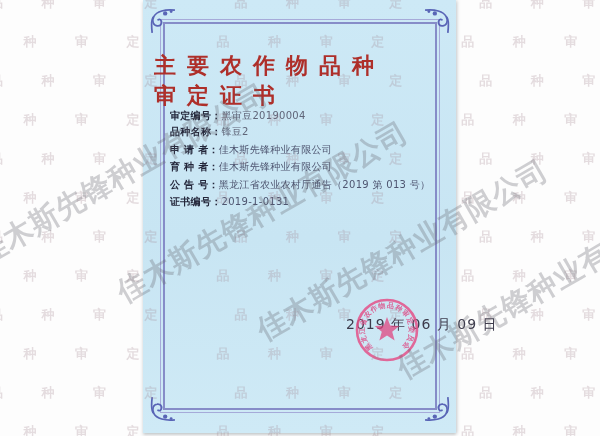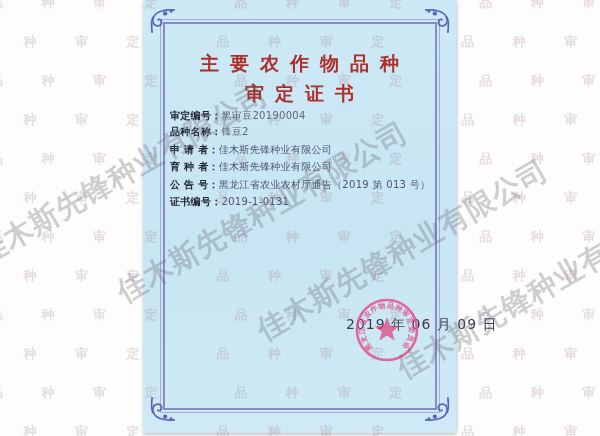--- a/index.html
+++ b/index.html
@@ -24,22 +24,22 @@
     position:absolute;left:2px;top:2px;right:2px;bottom:2px;
     border:2px solid #868cc8;
   }
   .ornament{position:absolute;width:26px;height:26px;z-index:3;opacity:.9;}
   .orn-tl{left:7px;top:8px;}
   .orn-tr{right:6px;top:8px;transform:scaleX(-1);}
   .orn-bl{left:7px;bottom:11px;transform:scaleY(-1);}
   .orn-br{right:6px;bottom:11px;transform:scale(-1,-1);}
   
   .title{
-    position:absolute;left:0;width:100%;text-align:center;z-index:3;
-    color:#ae2f2a;font-weight:bold;font-size:19px;
+    position:absolute;left:0;width:100%;text-align:left;z-index:3;
+    color:#ae2f2a;font-weight:bold;font-size:22px;
     letter-spacing:11px;text-indent:11px;white-space:nowrap;
   }
   .title1{top:51px;}
   .title2{top:81px;}
   
   .body-block{
     position:absolute;left:13px;top:108px;width:292px;z-index:3;
     font-size:10px;line-height:15.4px;letter-spacing:.3px;color:#3e4454;
   }
   .field{margin:0 0 1px 0;text-indent:14px;}

